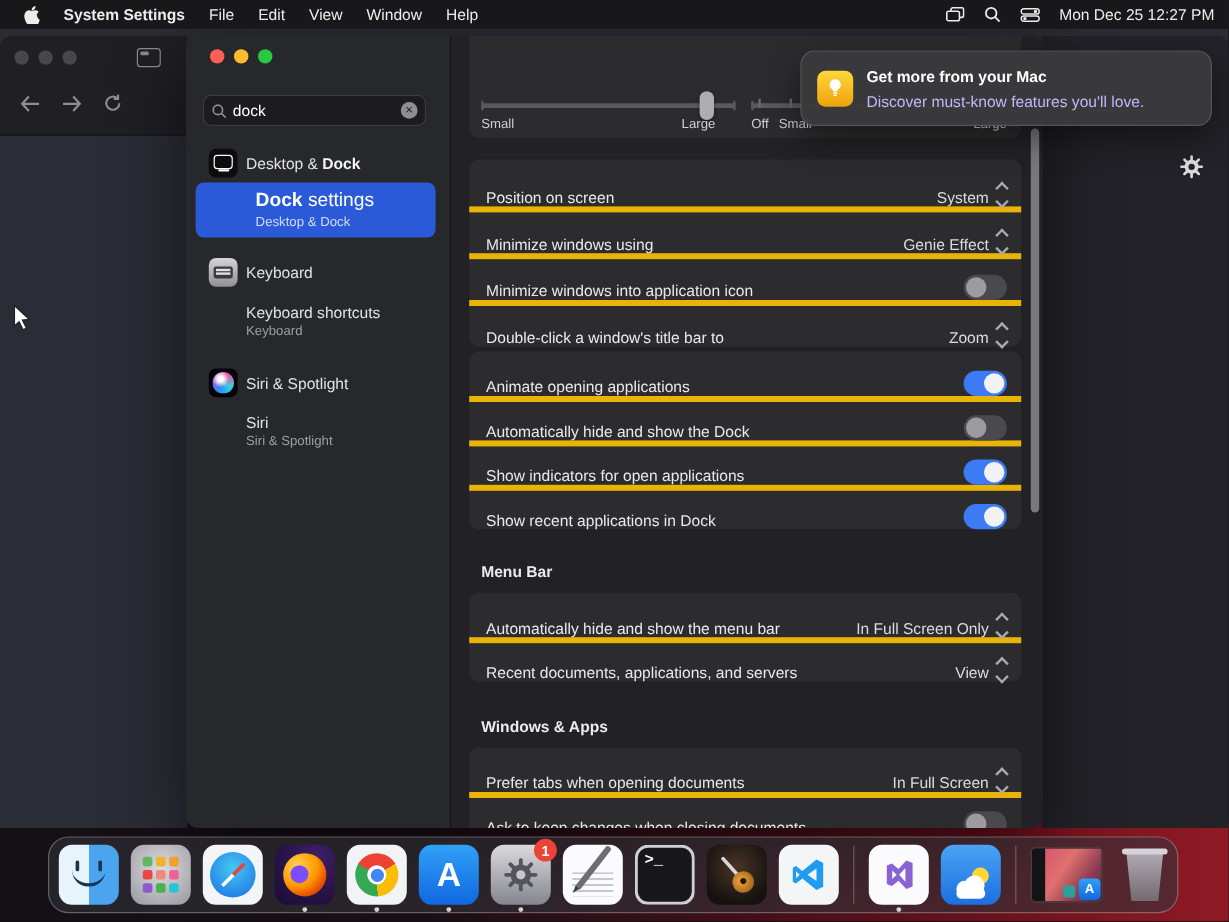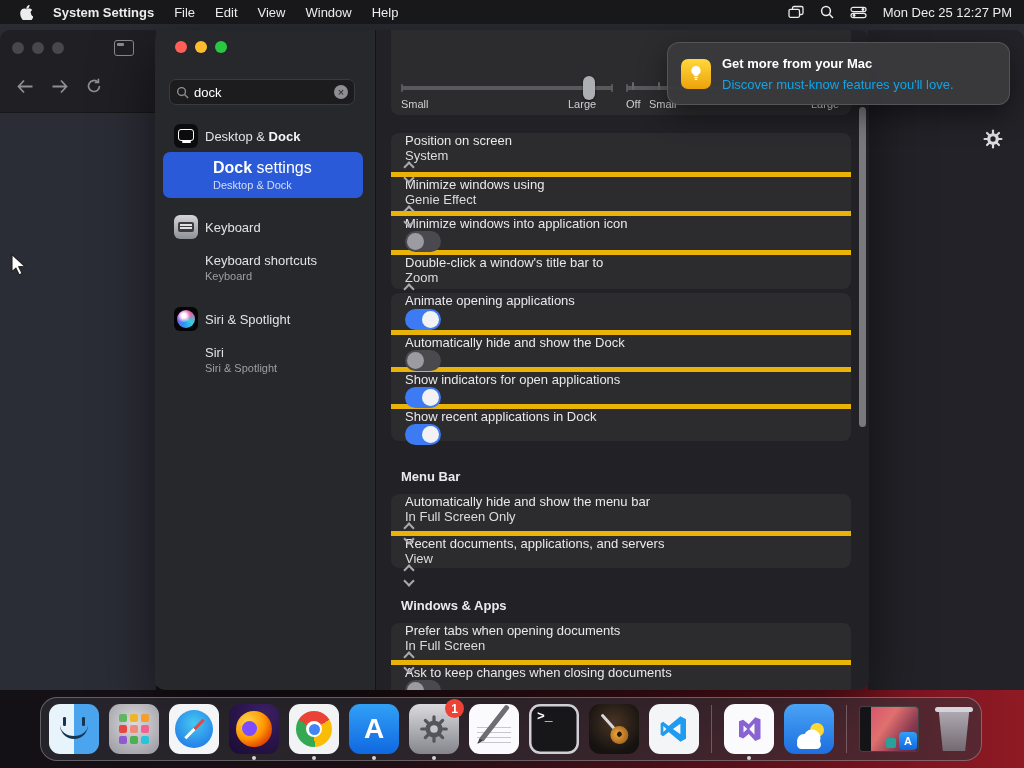--- a/index.html
+++ b/index.html
@@ -58,21 +58,21 @@
   .ic-kbd{background:linear-gradient(180deg,#d4d4d9,#8f8f97);}
   .ic-kbd .kb{position:absolute;left:4px;top:6.5px;width:16px;height:10px;background:#3b3b40;border-radius:2px;}
   .ic-kbd .kb i{position:absolute;left:2px;right:2px;height:1.5px;background:rgba(255,255,255,.85);}
   .ic-siri{background:#050507;}
   .ic-siri .orb{position:absolute;left:3px;top:3px;width:18px;height:18px;border-radius:50%;
     background:radial-gradient(circle at 38% 32%,#ffffff 0 14%,rgba(255,255,255,0) 42%),
       conic-gradient(from 210deg,#2e8ef7,#b44ae0,#f055a0,#35d0e0,#2e8ef7);}
   
   .main{flex:1;background:#222226;position:relative;overflow:hidden;}
   .grp{position:absolute;left:15px;width:460px;background:#2c2c2e;border-radius:8px;box-sizing:border-box;}
-  .row{display:flex;align-items:flex-start;padding:0 12px 0 14px;box-sizing:border-box;flex-direction:column;}
+  .row{display:flex;align-items:flex-end;padding:0 12px 0 14px;box-sizing:border-box;}
   .row + .row{border-top:5px solid #eab308;}
   .h39 .row{height:39px;} .h37 .row{height:37px;}
   .lbl{flex:1;font-size:13px;color:#e9e9eb;white-space:nowrap;}
   .val{font-size:13px;color:#dcdcde;margin-right:7px;white-space:nowrap;}
   .stepper{display:flex;flex-direction:column;gap:3px;align-items:center;}
   .ch{width:6px;height:6px;border:solid #a9a9af;border-width:2px 2px 0 0;display:block;}
   .chu{transform:rotate(-45deg) ;} .chd{transform:rotate(135deg);}
   .toggle{width:36px;height:21px;border-radius:11px;background:#49494e;position:relative;flex:none;}
   .toggle .knob{position:absolute;top:2px;left:2px;width:17px;height:17px;border-radius:50%;background:#9b9ba1;}
   .toggle.on{background:#3d7bf5;}
@@ -86,21 +86,21 @@
   .sldlab{position:absolute;top:68px;font-size:11px;color:#cfcfd3;}
   .scrollbar{position:absolute;left:483px;top:77px;width:7px;height:320px;border-radius:3.5px;background:#78787d;}
   
   .notif{position:absolute;left:667px;top:42px;width:343px;height:63px;z-index:30;border-radius:12px;
     background:rgba(58,58,61,.97);border:1px solid rgba(130,130,136,.38);box-shadow:0 10px 28px rgba(0,0,0,.45);
     display:flex;align-items:center;padding-left:13px;box-sizing:border-box;}
   .notif .nico{width:30px;height:30px;border-radius:7px;background:linear-gradient(180deg,#ffd83b,#eda20b);
     display:flex;align-items:center;justify-content:center;flex:none;}
   .notif .ntxt{margin-left:11px;}
   .ntitle{font-size:13px;font-weight:bold;color:#fff;}
-  .nbody{font-size:13px;color:#0ea5e9;margin-top:6px;}
+  .nbody{font-size:13px;color:#c4b5fd;margin-top:6px;}
   
   .dock{position:absolute;left:40px;right:42px;top:697px;height:62px;z-index:40;border-radius:17px;
     background:rgba(52,52,58,.58);border:1px solid rgba(255,255,255,.28);
     display:flex;align-items:center;padding:0 8px;gap:10px;box-sizing:content-box;}
   .dicon{width:50px;height:50px;border-radius:11px;position:relative;flex:none;}
   .ddot{position:absolute;bottom:-6px;left:50%;transform:translateX(-50%);width:4px;height:4px;border-radius:50%;background:#d4d4d8;}
   .dsep{width:1px;height:48px;background:rgba(255,255,255,.25);flex:none;margin:0 2px;}
   
   .d-finder{background:linear-gradient(90deg,#e8f4fc 0 50%,#4ba4ee 50% 100%);overflow:hidden;}
   .d-finder .eye{position:absolute;top:13px;width:2.6px;height:9px;background:#17354f;border-radius:1.3px;}

